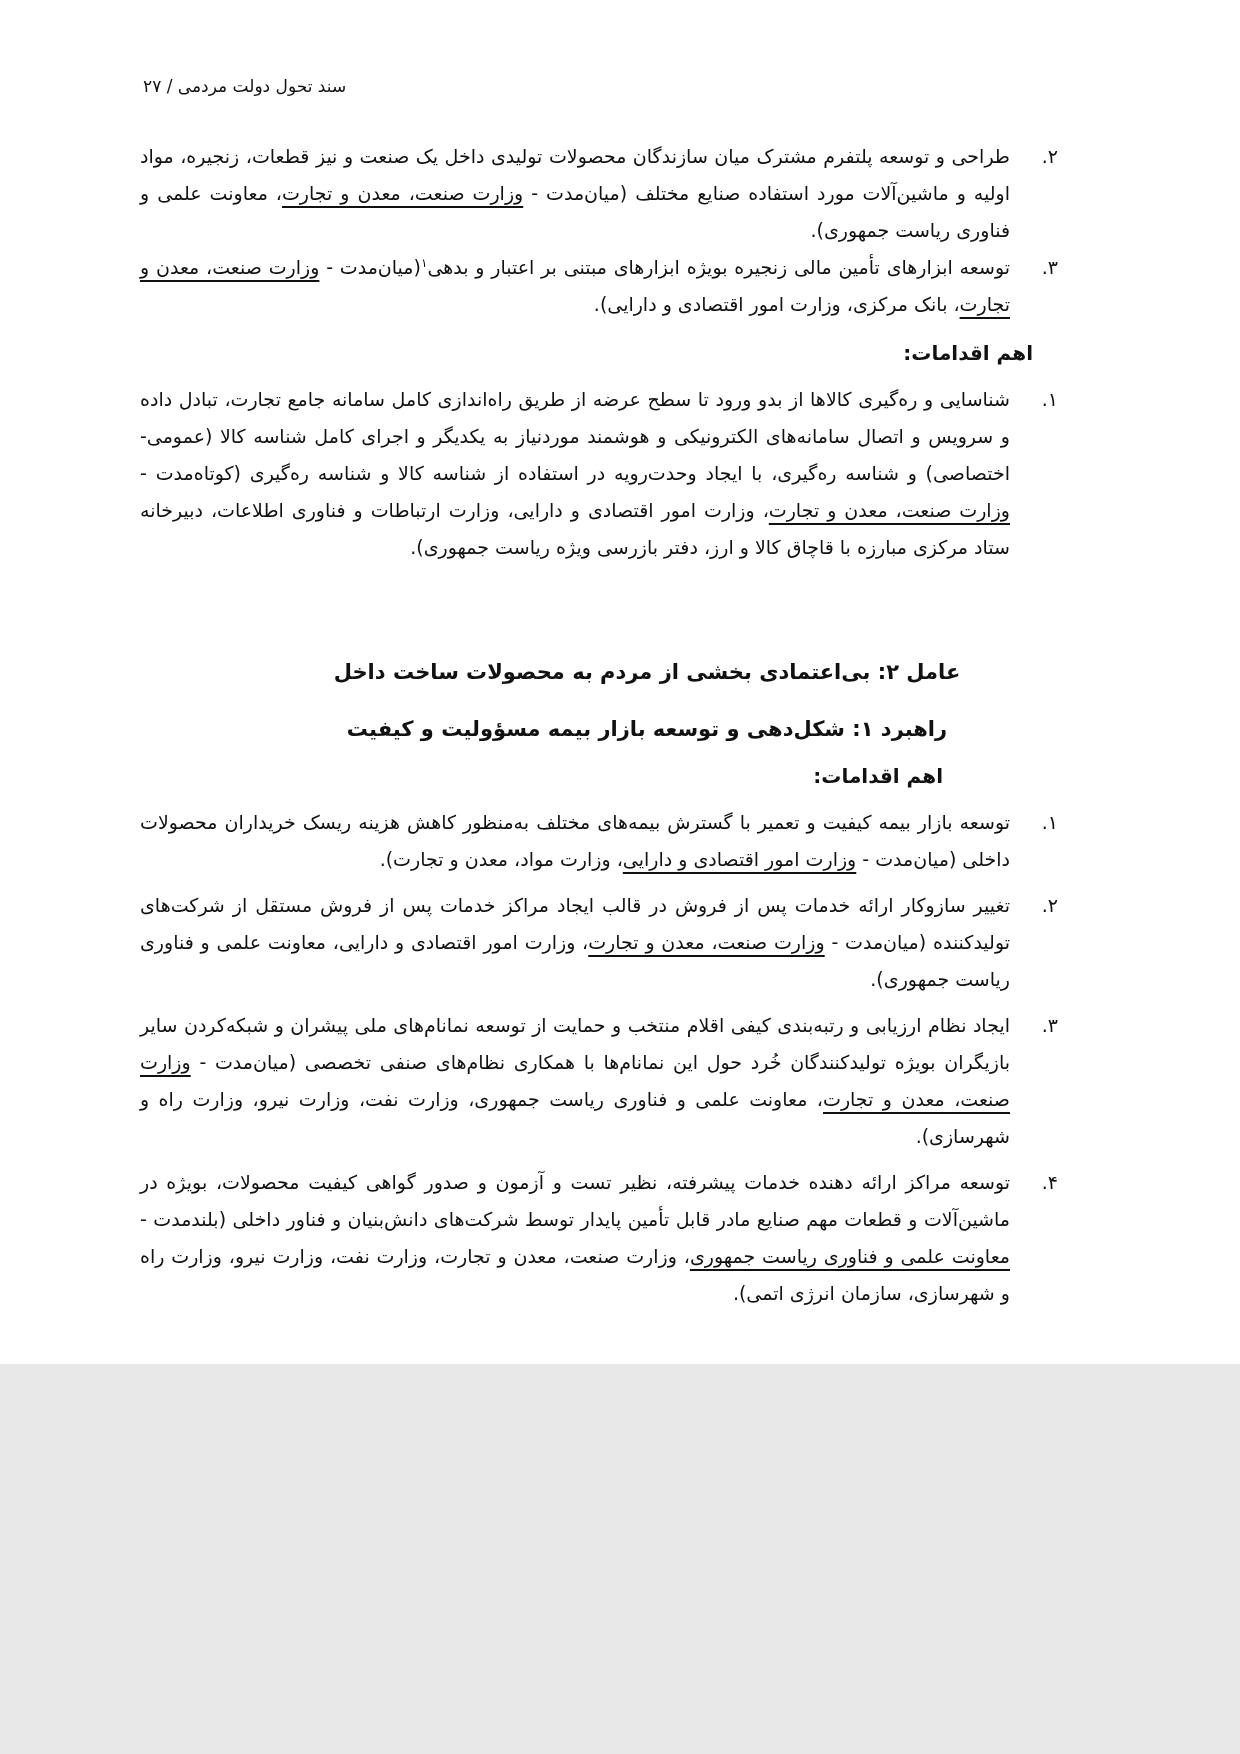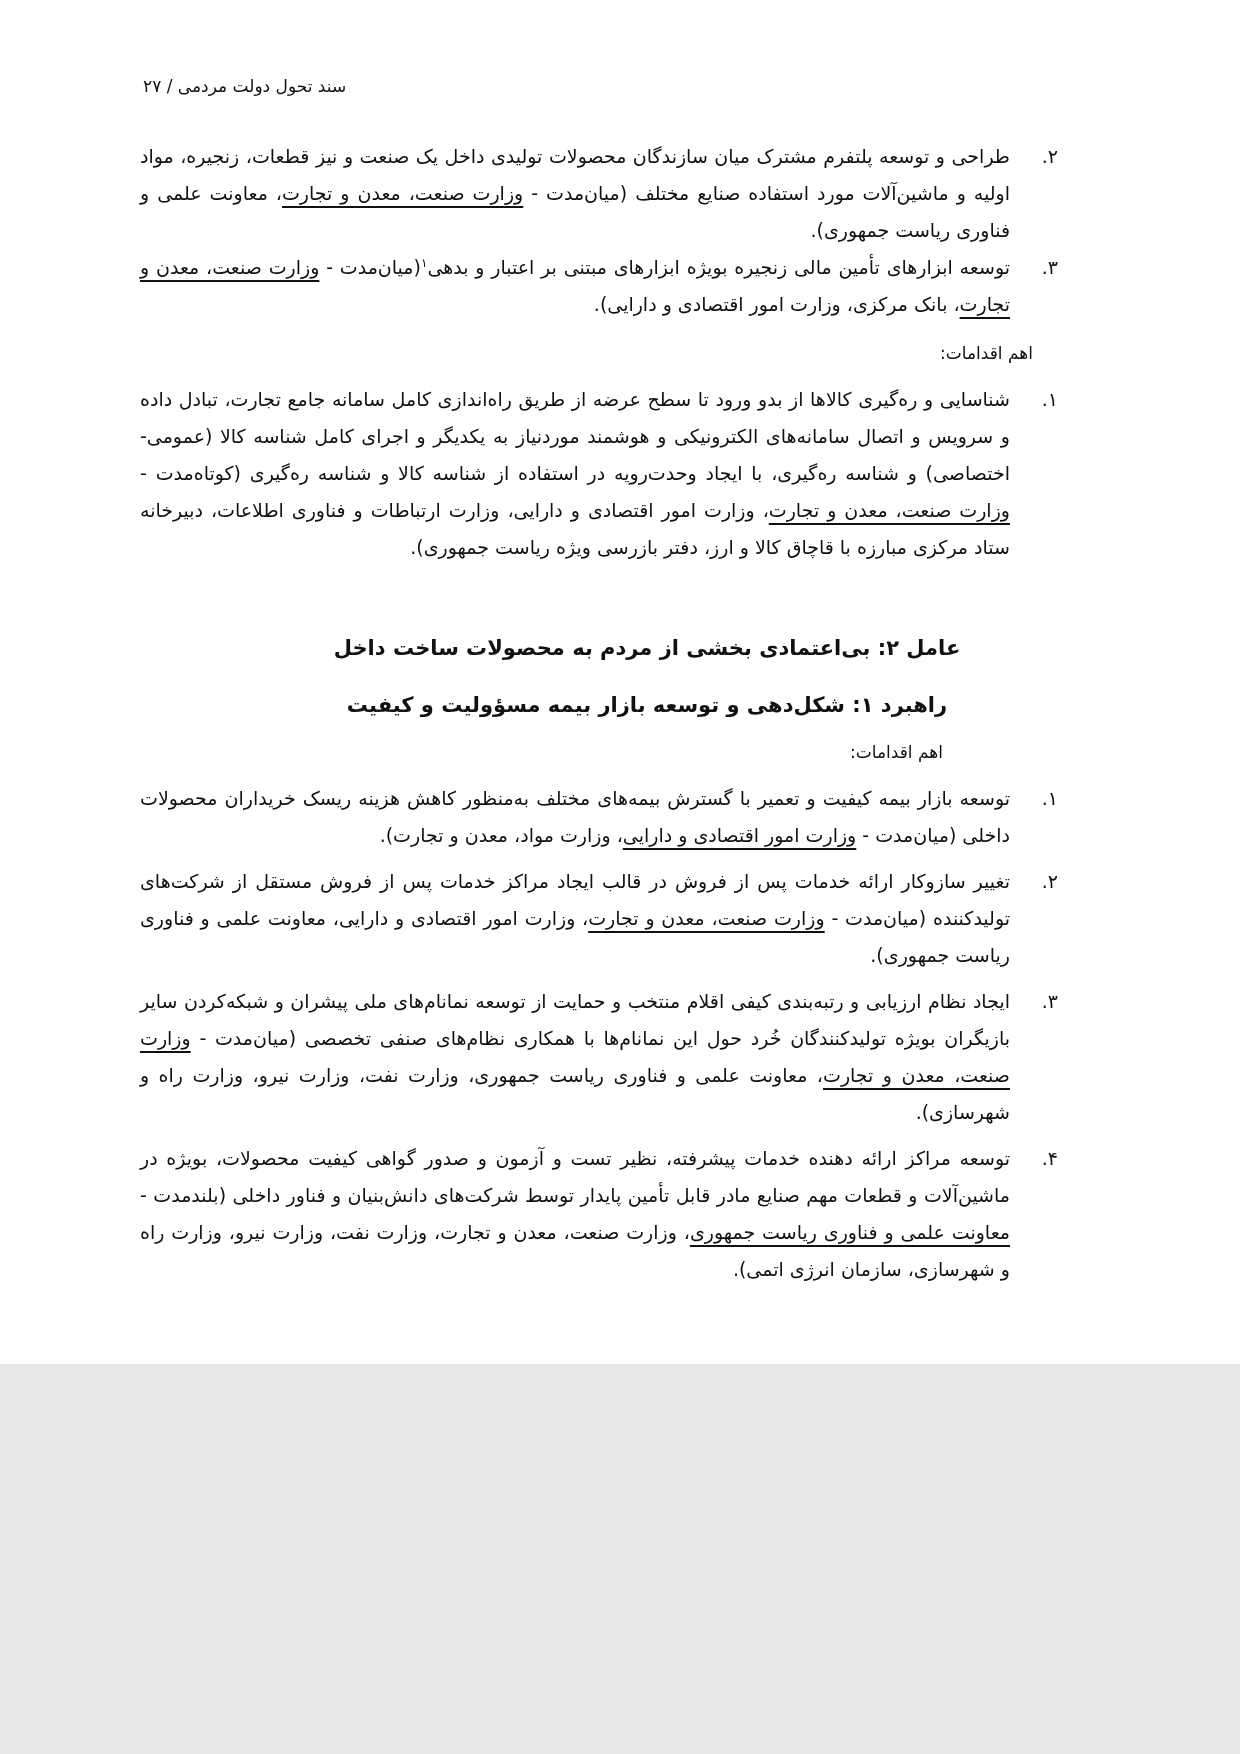--- a/index.html
+++ b/index.html
@@ -34,25 +34,25 @@
   .heading {
     font-weight:bold;
     font-size:21px;
     line-height:33px;
     text-align:center;
     position:relative;
     left:48px;
     margin:0;
   }
   .heading.strategy2 { margin-top:46px; }
-  .heading.factor2   { margin-top:66px; }
+  .heading.factor2   { margin-top:90px; }
   .heading.strategy1 { margin-top:24px; }
   .label-actions {
-    font-weight:normal;
-    font-size:17px;
+    font-weight:bold;
+    font-size:20px;
     line-height:32px;
     margin-top:14px;
     margin-bottom:12px;
   }
   .label-actions.first  { margin-right:25px; }
   .label-actions.second { margin-right:115px; }
   .uline {
     text-decoration:underline;
     text-underline-offset:6px;
     text-decoration-thickness:1.5px;

